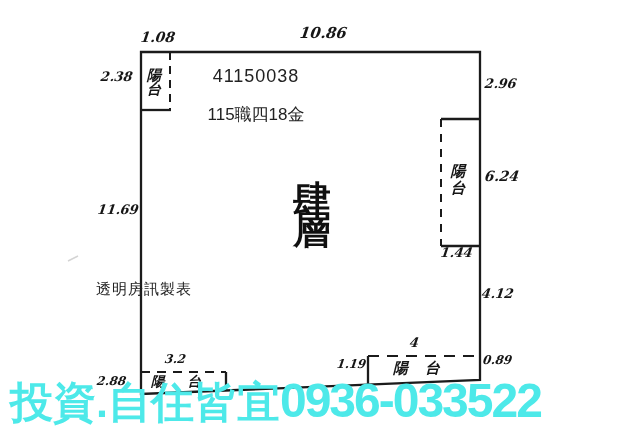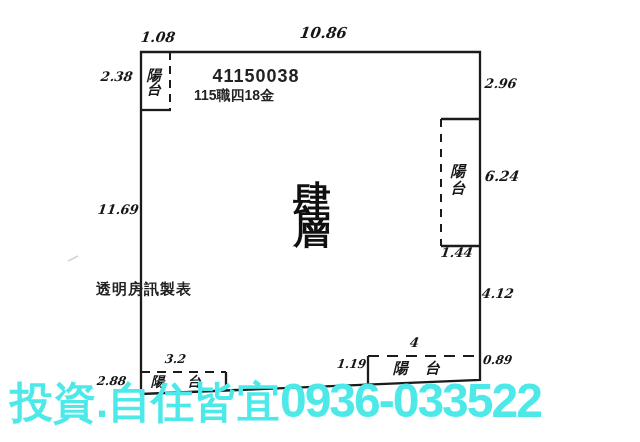--- a/index.html
+++ b/index.html
@@ -29,24 +29,23 @@
   }
   .fs12 { font-size: 12px; }
   .fs13 { font-size: 13px; }
   .fs14 { font-size: 14px; }
   .fs15 { font-size: 15px; }
 
   
   .print {
     font-family: "Liberation Sans", sans-serif;
     color: #222222;
-    font-weight: bold;
   }
   .id-number { left: 199px; top: 66px; width: 114px; text-align: center; font-size: 18px; letter-spacing: 1px; }
-  .id-code   { left: 194px; top: 87px; width: 124px; text-align: left; font-size: 14px; }
+  .id-code   { left: 194px; top: 103px; width: 124px; text-align: center; font-size: 17px; }
   .maker     { left: 96px;  top: 280px; font-size: 15px; letter-spacing: 1px; }
 
   
   .floor-title {
     left: 286px; top: 150px;
     writing-mode: vertical-rl;
     font-family: "DejaVu Serif", serif;
     font-weight: bold;
     font-size: 38px;
     letter-spacing: 32px;

